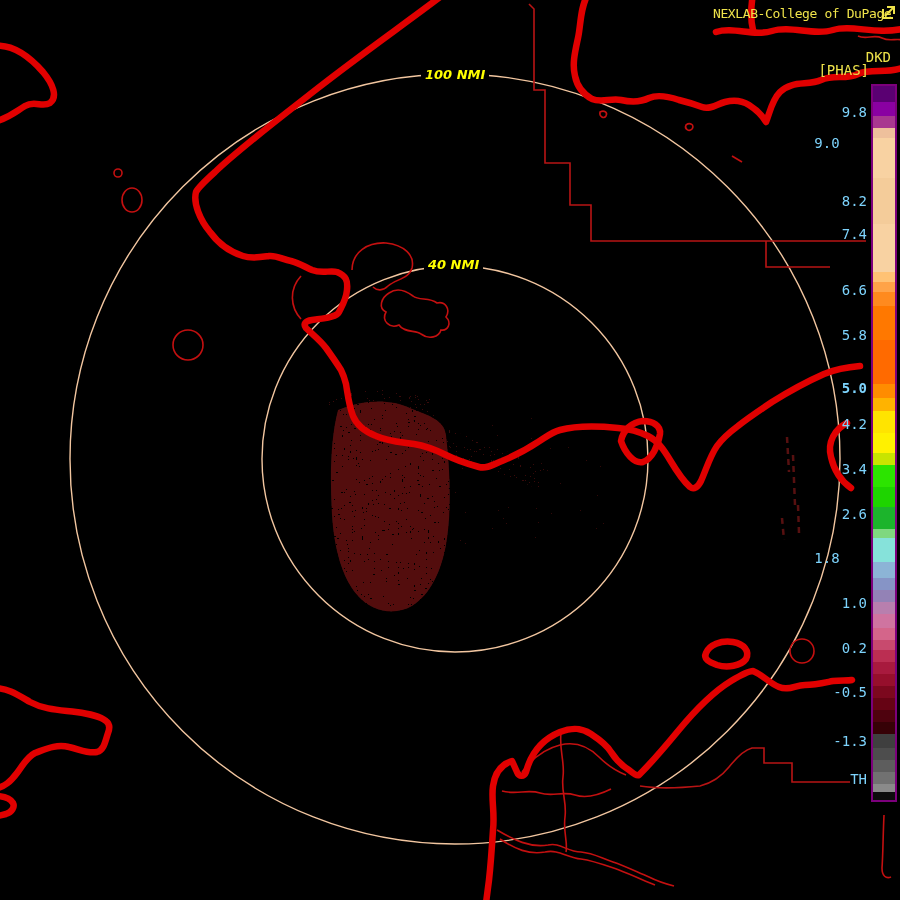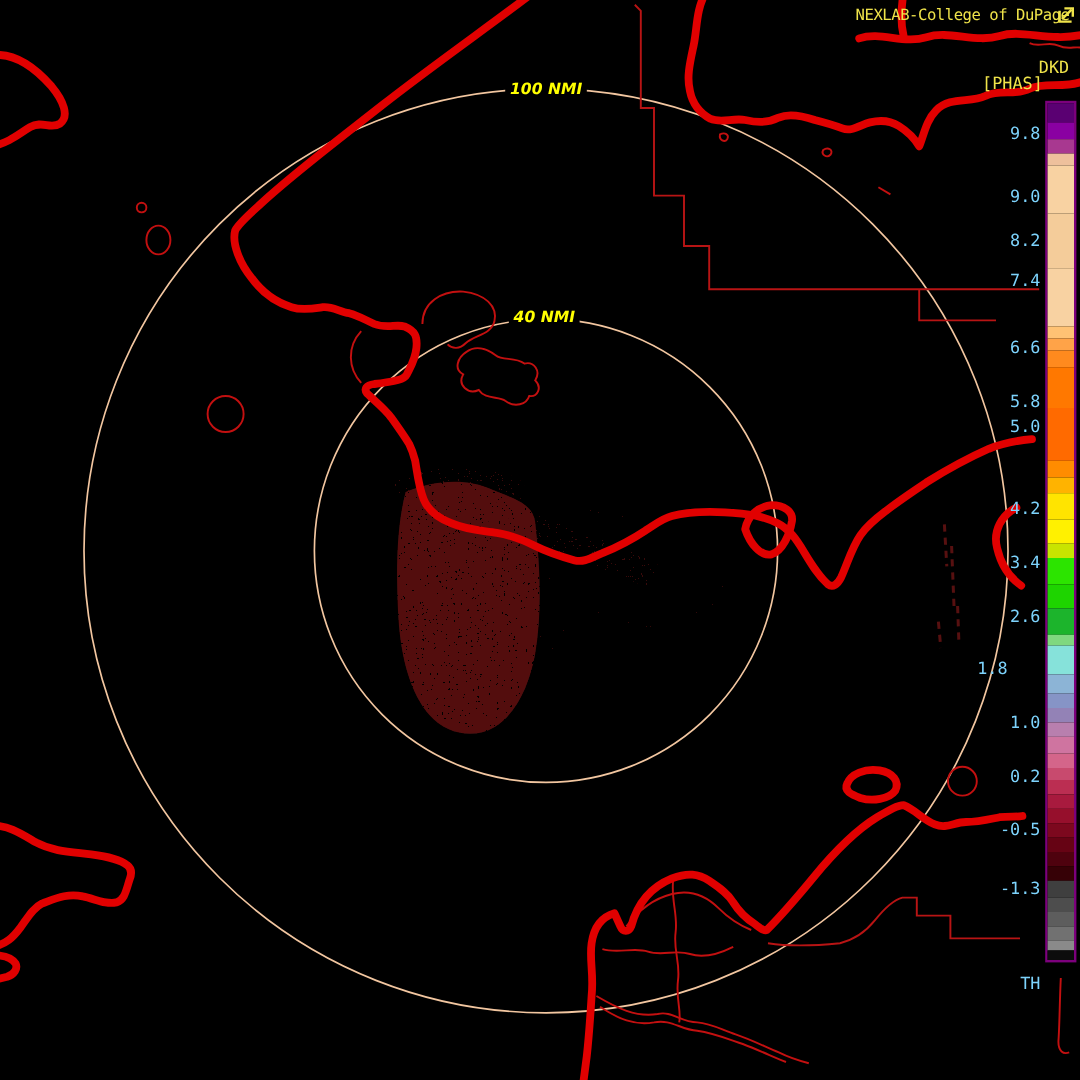--- a/index.html
+++ b/index.html
@@ -195,35 +195,35 @@
       <div class="seg" style="height: 12px; background: rgb(54, 1, 6);"></div>
       <div class="seg" style="height: 14px; background: rgb(63, 63, 63);"></div>
       <div class="seg" style="height: 12px; background: rgb(77, 77, 77);"></div>
       <div class="seg" style="height: 12px; background: rgb(93, 93, 93);"></div>
       <div class="seg" style="height: 12px; background: rgb(113, 113, 113);"></div>
       <div class="seg" style="height: 8px; background: rgb(138, 138, 138);"></div>
       <div class="seg" style="height: 8px; background: rgb(12, 12, 12);"></div>
     </div>
   <div id="cb-ticks">
       <div class="tick" style="top: 104px;">9.8</div>
-      <div class="tick" style="top: 156px;">9.0</div>
+      <div class="tick" style="top: 135px; text-align: center;">9.0</div>
       <div class="tick" style="top: 193px;">8.2</div>
       <div class="tick" style="top: 226px;">7.4</div>
       <div class="tick" style="top: 282px;">6.6</div>
       <div class="tick" style="top: 327px;">5.8</div>
-      <div class="tick" style="top: 348px;">5.0</div>
+      <div class="tick" style="top: 380px; font-weight: bold;">5.0</div>
       <div class="tick" style="top: 416px;">4.2</div>
       <div class="tick" style="top: 461px;">3.4</div>
       <div class="tick" style="top: 506px;">2.6</div>
       <div class="tick" style="top: 550px; text-align: center;">1.8</div>
       <div class="tick" style="top: 595px;">1.0</div>
       <div class="tick" style="top: 640px;">0.2</div>
       <div class="tick" style="top: 684px;">-0.5</div>
       <div class="tick" style="top: 733px;">-1.3</div>
-      <div class="tick" style="top: 771px; margin-top: 41px;">TH</div>
+      <div class="tick" style="top: 771px;">TH</div>
     </div>
 
   <div class="ovl yellow" id="title">NEXLAB-College of DuPage</div>
   <span id="brand-icon">
     <svg width="15" height="16" viewBox="0 0 15 16">
       <g stroke="#efe34a" stroke-width="2" fill="none">
         <path d="M2,5 L2,14 L12,14"></path>
         <path d="M4,12 L12,4"></path>
         <path d="M6,3 L13,3 L13,10"></path>
       </g>

